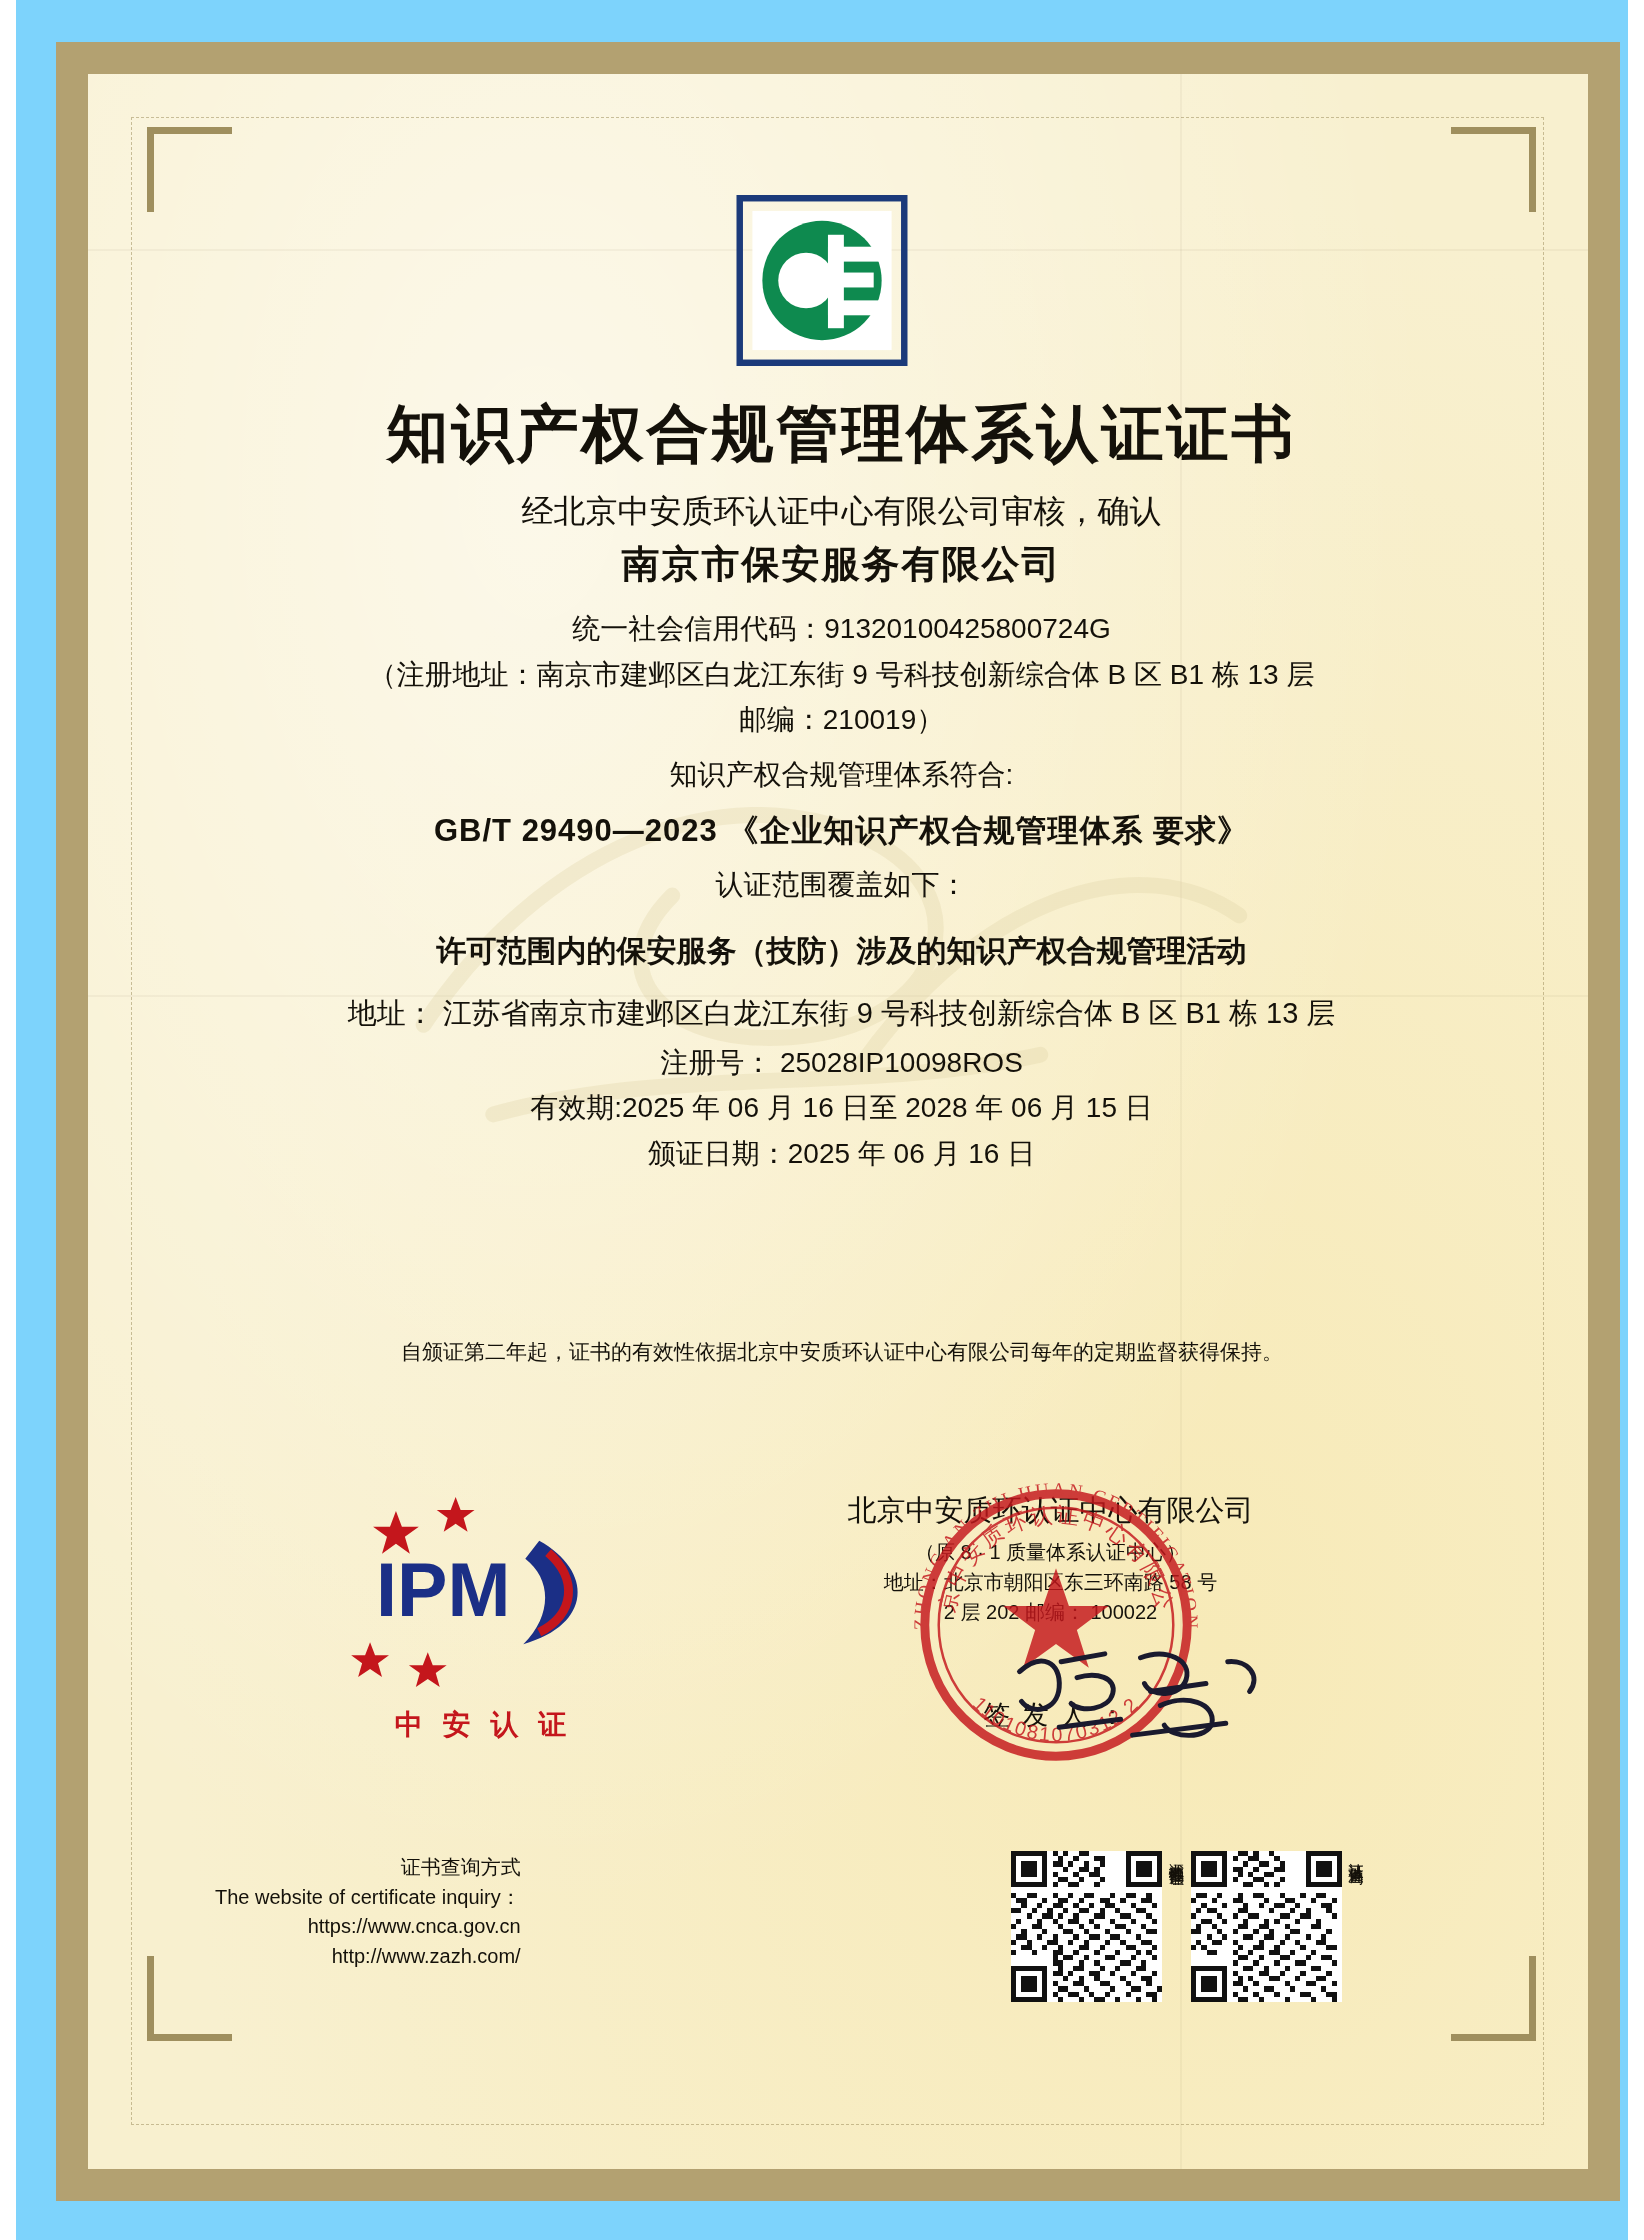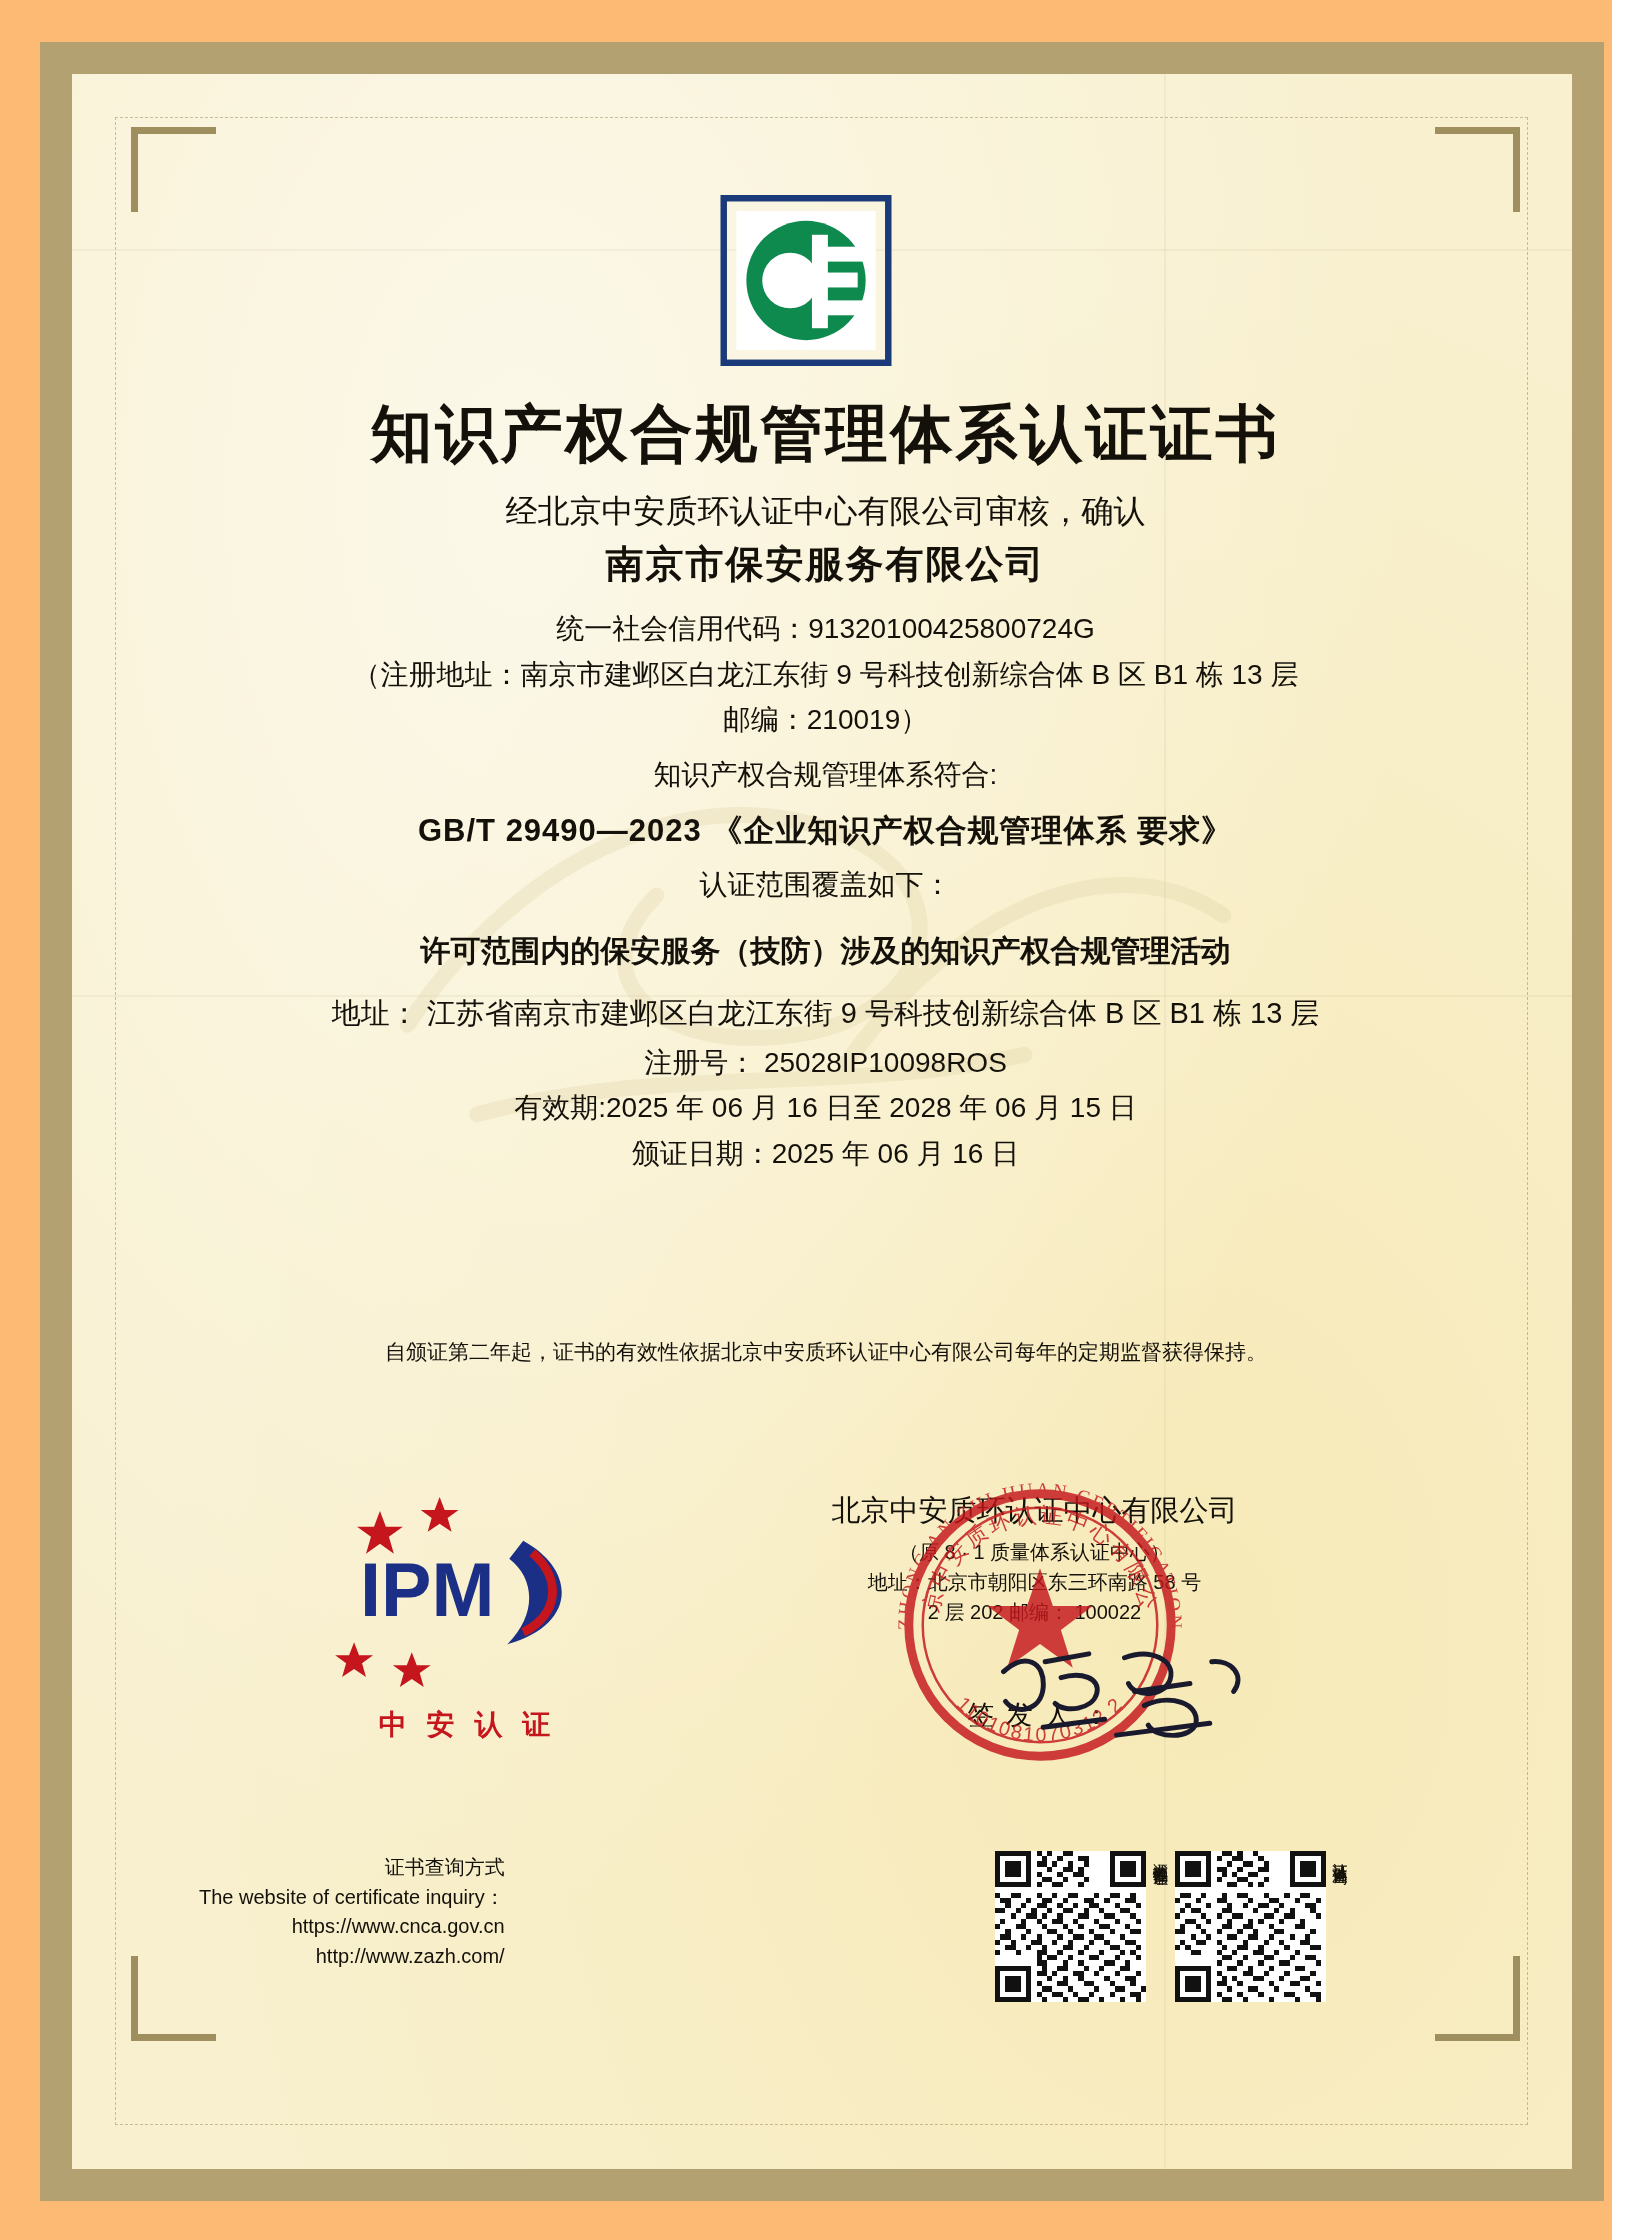--- a/index.html
+++ b/index.html
@@ -11,23 +11,23 @@
     width: 1645px;
     height: 2241px;
     font-family: "Liberation Sans", sans-serif;
     position: relative;
     overflow: hidden;
   }
 
   
   #certificate {
     position: absolute;
-    left: 0; top: 0;
+    left: 16px; top: 0;
     width: 1612px; height: 2241px;
-    background: #fdba74;
+    background: #7dd3fc;
   }
 
   
   .frame-outer {
     position: absolute;
     left: 40px; top: 42px;
     width: 1564px; height: 2159px;
     background: #b3a171;
     box-sizing: border-box;
   }

